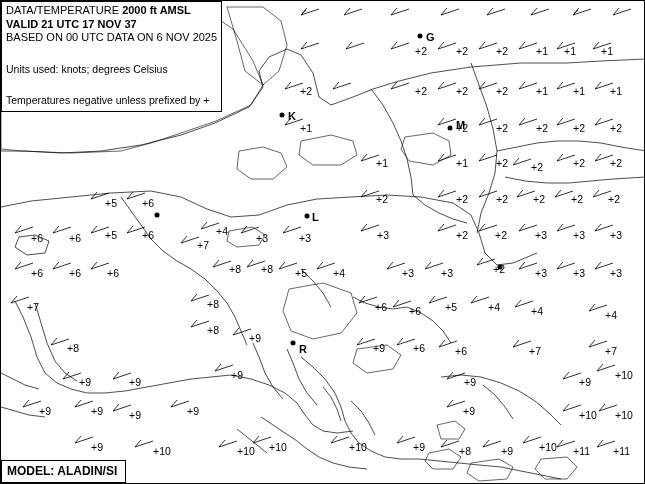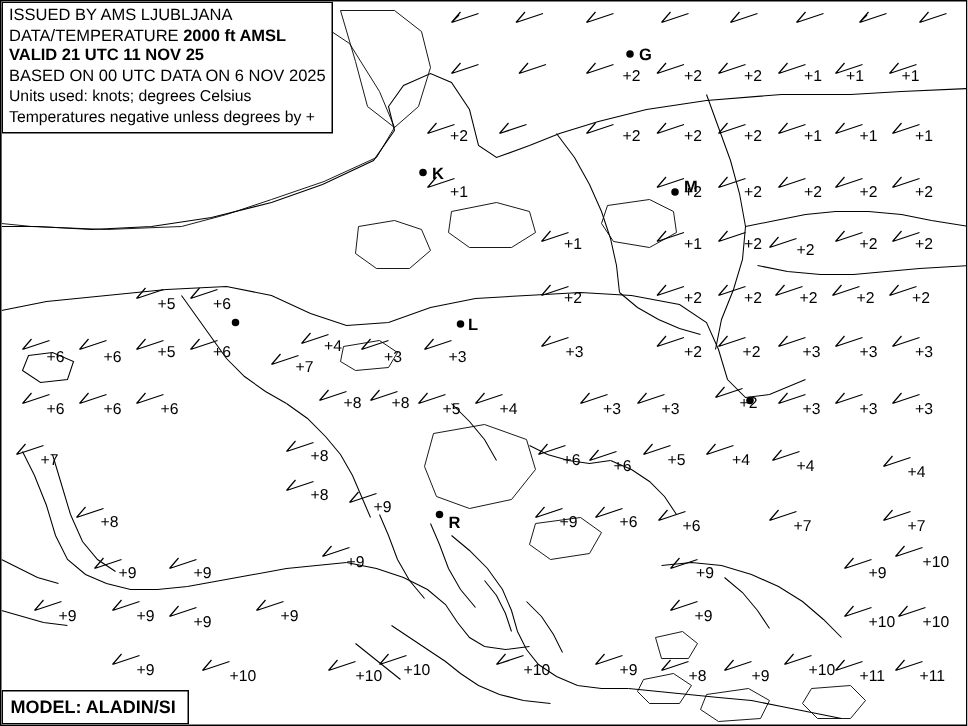--- a/index.html
+++ b/index.html
@@ -4,21 +4,21 @@
 <style>
   html,body{margin:0;padding:0;background:#fff;}
   body{font-family:"Liberation Sans", sans-serif;}
   #root{position:relative;width:645px;height:484px;overflow:hidden;background:#fff;
         border:1px solid #000;box-sizing:border-box;}
   #map{position:absolute;left:0;top:0;width:645px;height:484px;}
   .hdr{position:absolute;left:0;top:0;background:#fff;border:1px solid #000;
        padding:2px 4px 3px 4px;box-sizing:border-box;}
   .hdr div{font-size:11px;line-height:13.5px;color:#000;white-space:nowrap;}
   .hdr .b{font-weight:bold;}
-  .hdr .sm{font-size:10.5px;}
+  .hdr .sm{font-size:10.5px;margin-top:18px;}
   .footer{position:absolute;left:0;bottom:0;background:#fff;border:1px solid #000;
           padding:3px 8px 4px 5px;font-size:12px;font-weight:bold;color:#000;box-sizing:border-box;text-align:center;}
   .tmp{position:absolute;font-size:10.5px;color:#000;white-space:nowrap;}
   .stn{position:absolute;font-size:11px;font-weight:bold;color:#000;}
   svg{display:block;}
   .c{fill:none;stroke:#000;stroke-width:0.7;}
   .cth{fill:none;stroke:#000;stroke-width:0.6;}
   .bar{stroke:#000;stroke-width:0.8;fill:none;}
   .dot{fill:#000;}
 </style>
@@ -324,22 +324,21 @@
 
   <div id="stations">
       <div class="stn" style="left: 425px; top: 30px;">G</div>
       <div class="stn" style="left: 287px; top: 109px;">K</div>
       <div class="stn" style="left: 455px; top: 118px;">M</div>
       <div class="stn" style="left: 311px; top: 210px;">L</div>
       <div class="stn" style="left: 298px; top: 342px;">R</div>
     </div>
 
   <div class="hdr">
-    <div>ISSUED BY AMS LJUBLJANA</div>
     <div><span>DATA/TEMPERATURE </span><span class="b">2000 ft AMSL</span></div>
-    <div class="b">VALID 21 UTC 11 NOV 25</div>
+    <div class="b">VALID 21 UTC 17 NOV 37</div>
     <div>BASED ON 00 UTC DATA ON 6 NOV 2025</div>
     <div class="sm">Units used: knots; degrees Celsius</div>
-    <div class="sm">Temperatures negative unless degrees by +</div>
+    <div class="sm">Temperatures negative unless prefixed by +</div>
   </div>
 
   <div class="footer">MODEL: ALADIN/SI</div>
 </div>
 
 </body></html>

